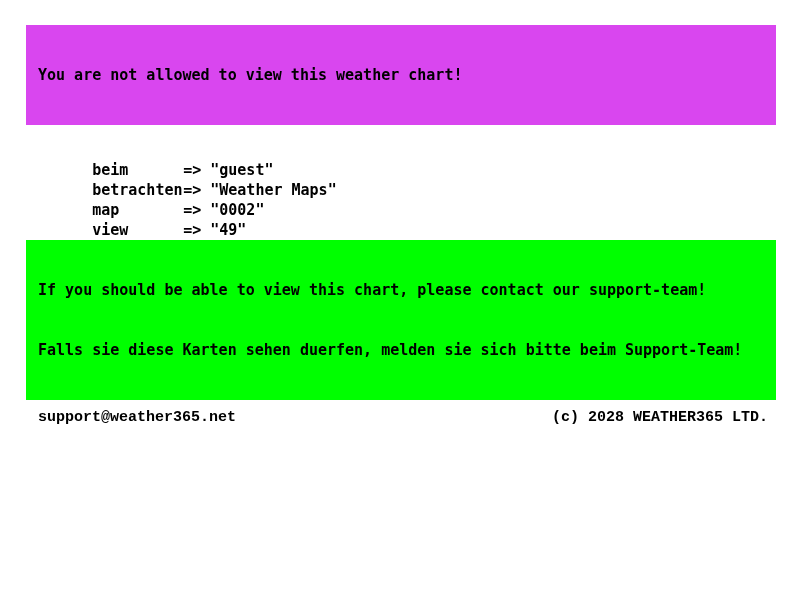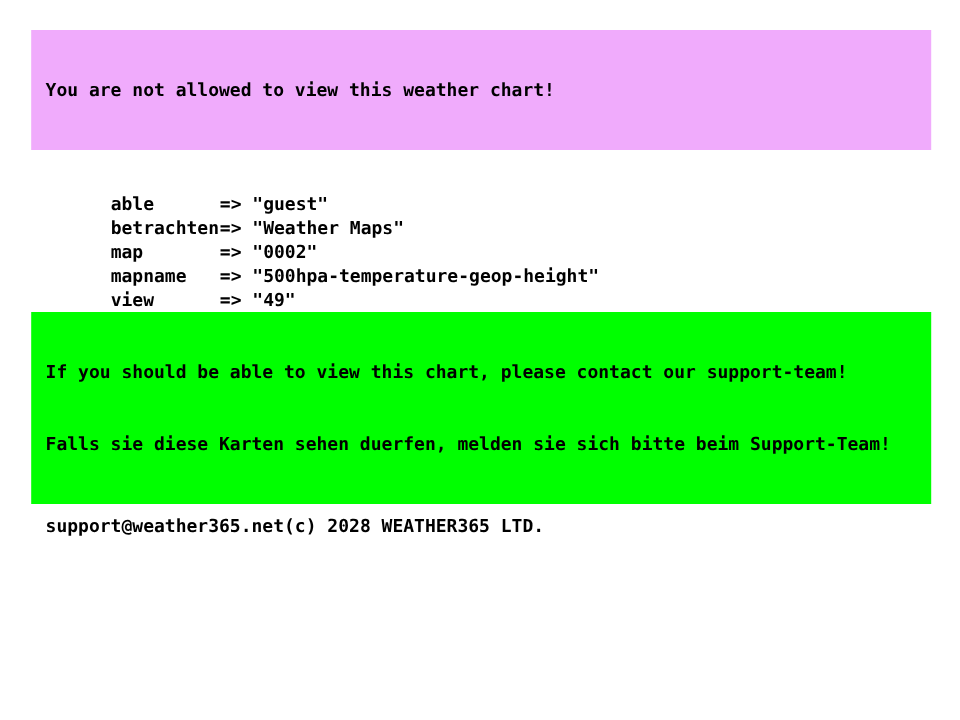--- a/index.html
+++ b/index.html
@@ -18,21 +18,21 @@
     color: #000000;
   }
   .page {
     margin: 25px 24px 0 26px;
   }
   .banner {
     padding: 0 8px 0 12px;
     white-space: pre;
   }
   .banner-error {
-    background: #f0abfc;
+    background: #d946ef;
   }
   .banner-support {
     background: #00ff00;
     margin-top: 20px;
   }
   .banner-line {
     height: 20px;
   }
   .details {
     margin: 15px 0 0 12px;
@@ -45,43 +45,42 @@
     display: inline-block;
     width: 91px;
   }
   .detail-value {
     margin-left: 9px;
   }
   .footer {
     margin-top: 8px;
     padding: 0 8px 0 12px;
     display: flex;
+    justify-content: space-between;
+    font-family: Liberation Mono, monospace;
   }
 </style>
 </head>
 <body>
 
 <div class="page">
 
   <div class="banner banner-error">
     <div class="banner-line">You are not allowed to view this weather chart!</div>
   </div>
 
   <div class="details">
     <div class="detail-row">
-      <span class="detail-key">able</span><span class="detail-arrow">=&gt;</span><span class="detail-value">"guest"</span>
+      <span class="detail-key">beim</span><span class="detail-arrow">=&gt;</span><span class="detail-value">"guest"</span>
     </div>
     <div class="detail-row">
       <span class="detail-key">betrachten</span><span class="detail-arrow">=&gt;</span><span class="detail-value">"Weather Maps"</span>
     </div>
     <div class="detail-row">
       <span class="detail-key">map</span><span class="detail-arrow">=&gt;</span><span class="detail-value">"0002"</span>
-    </div>
-    <div class="detail-row">
-      <span class="detail-key">mapname</span><span class="detail-arrow">=&gt;</span><span class="detail-value">"500hpa-temperature-geop-height"</span>
     </div>
     <div class="detail-row">
       <span class="detail-key">view</span><span class="detail-arrow">=&gt;</span><span class="detail-value">"49"</span>
     </div>
   </div>
 
   <div class="banner banner-support">
     <div class="banner-line">If you should be able to view this chart, please contact our support-team!</div>
     <div class="banner-line">Falls sie diese Karten sehen duerfen, melden sie sich bitte beim Support-Team!</div>
   </div>

